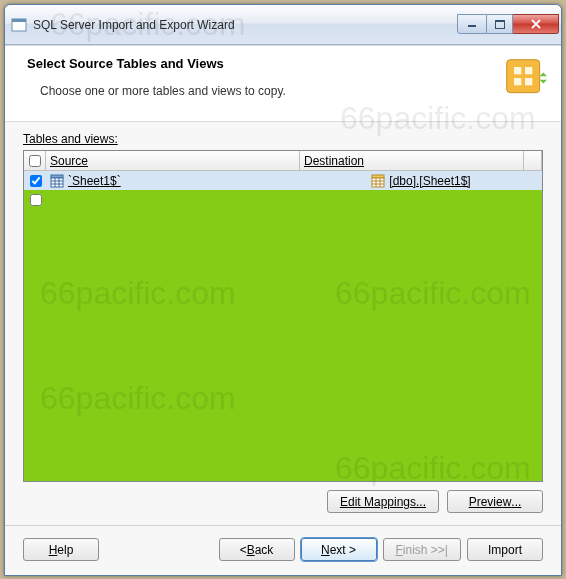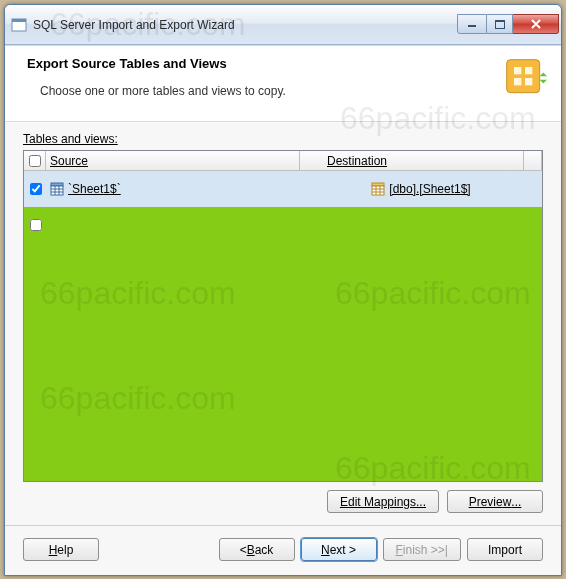--- a/index.html
+++ b/index.html
@@ -22,25 +22,25 @@
 .header-icon { margin-left: auto; }
 .header-icon svg { width: 44px; height: 44px; }
 .content { flex: 1; padding: 10px 18px 6px 18px; display: flex; flex-direction: column; text-decoration: underline; }
 .label { margin-bottom: 4px; text-decoration: underline; text-decoration-color: transparent; }
 .label .accel { text-decoration: underline; }
 .grid { flex: 1; border: 1px solid #828790; background: #84cc16; display: flex; flex-direction: column; overflow: hidden; }
 .grid-header { display: flex; height: 20px; background: linear-gradient(#fdfdfd,#ececec); border-bottom: 1px solid #c0c0c0; }
 .grid-header .col { border-right: 1px solid #c0c0c0; display: flex; align-items: center; padding: 0 4px; }
 .col-chk { width: 22px; justify-content: center; }
 .col-src { width: 254px; }
-.col-dst { flex: 1; min-width: 0; margin-left: 23px; }
+.col-dst { flex: 1; min-width: 0; }
 .col-pad { width: 18px; border-right: none; }
 .grid-header input[type=checkbox] { width: 12px; height: 12px; }
 .grid-body { flex: 1; overflow: auto; }
-.row { display: flex; height: 36px; align-items: center; }
+.row { display: flex; height: 19px; align-items: center; }
 .row.selected { background: #d6e5f3; }
 .cell { display: flex; align-items: center; padding: 0 4px; height: 100%; }
 .cell.chk { width: 22px; justify-content: center; }
 .cell.src { width: 254px; gap: 4px; }
 .cell.dst { flex: 1; gap: 4px; justify-content: center; }
 .cell input[type=checkbox] { width: 12px; height: 12px; }
 .table-icon { width: 14px; height: 14px; flex-shrink: 0; }
 .btnrow { display: flex; justify-content: flex-end; gap: 8px; padding: 8px 0 4px 0; }
 .btn { height: 23px; min-width: 96px; padding: 0 12px; background: linear-gradient(#fafafa,#e6e6e6); border: 1px solid #8e8f8f; border-radius: 3px; cursor: default; display: flex; align-items: center; justify-content: center; }
 .btn.wide { min-width: 110px; }
@@ -87,21 +87,21 @@
           <svg width="12" height="10">
             <path d="M2 1 L10 9 M10 1 L2 9" stroke="#fff" stroke-width="1.8"></path>
           </svg>
         </div>
     </div>
   </div>
 
   <div class="client">
     <div class="header">
       <div class="header-text">
-        <h2>Export Source Tables and Views</h2>
+        <h2>Select Source Tables and Views</h2>
         <p>Choose one or more tables and views to copy.</p>
       </div>
       <div class="header-icon">
         <svg viewBox="0 0 48 48">
           <rect x="4" y="4" width="36" height="36" rx="4" fill="#f5b93e" stroke="#c88a1f"></rect>
           <rect x="12" y="12" width="8" height="8" fill="#fff7dd"></rect>
           <rect x="24" y="12" width="8" height="8" fill="#fff7dd"></rect>
           <rect x="12" y="24" width="8" height="8" fill="#fff7dd"></rect>
           <rect x="24" y="24" width="8" height="8" fill="#fff7dd"></rect>
           <path d="M40 22 L48 22 L44 18 Z" fill="#6bbf3d"></path>

